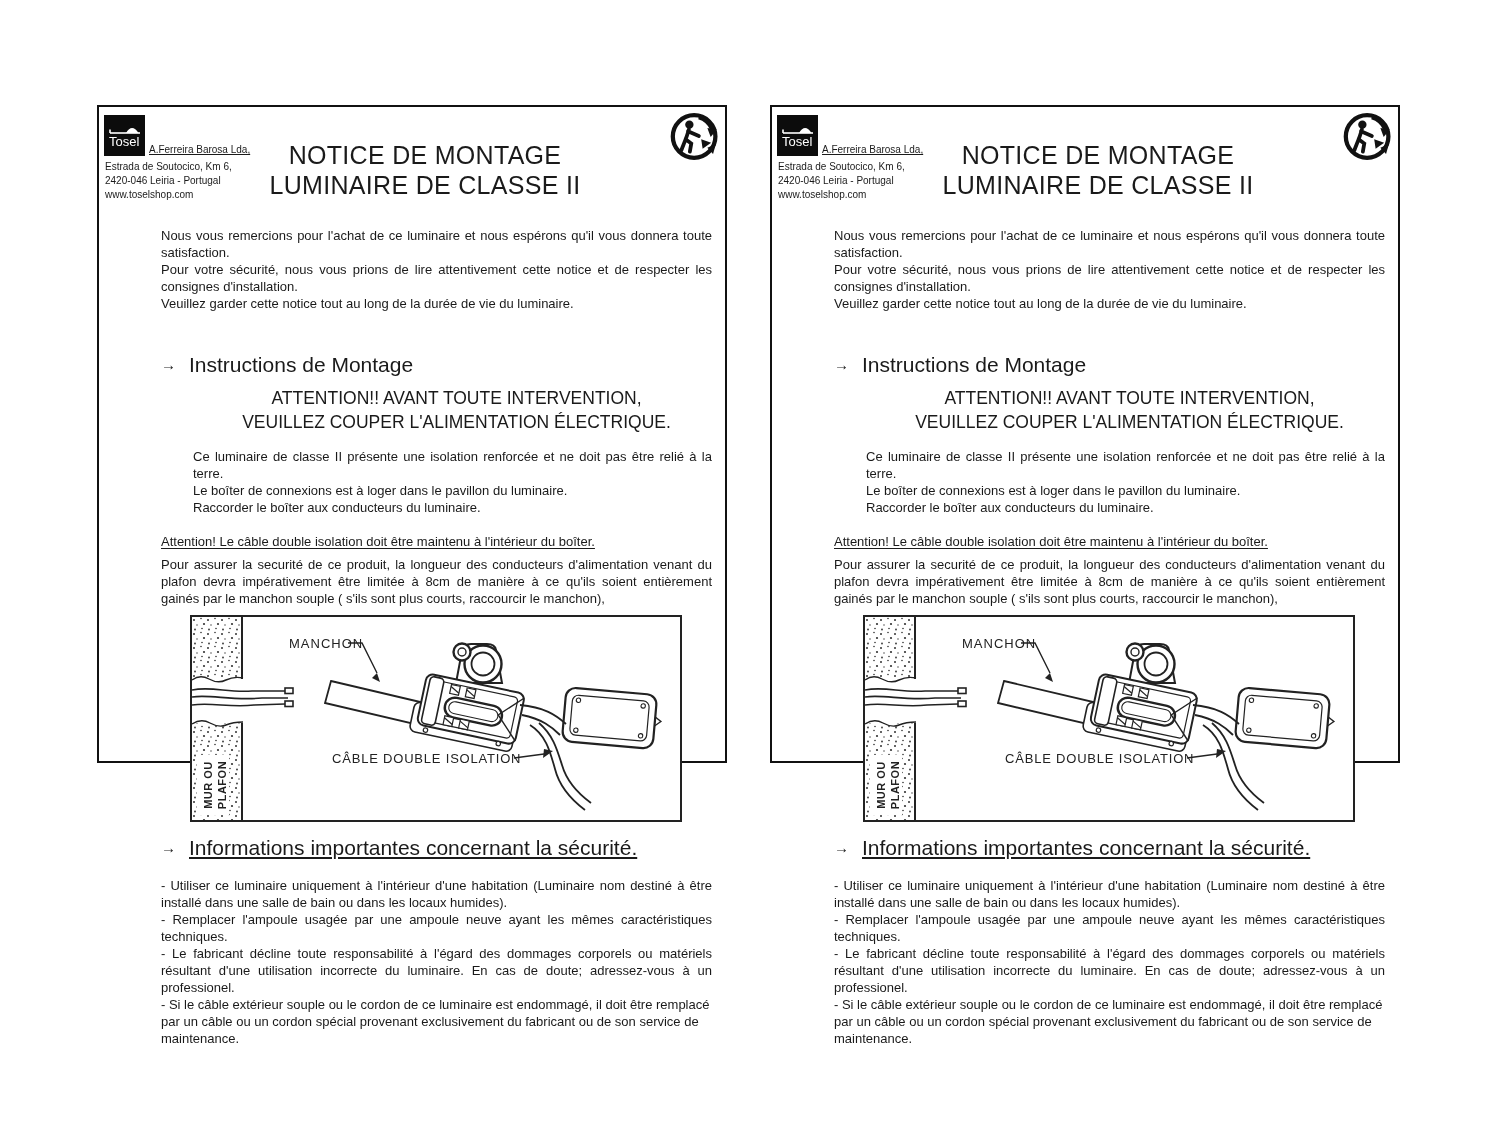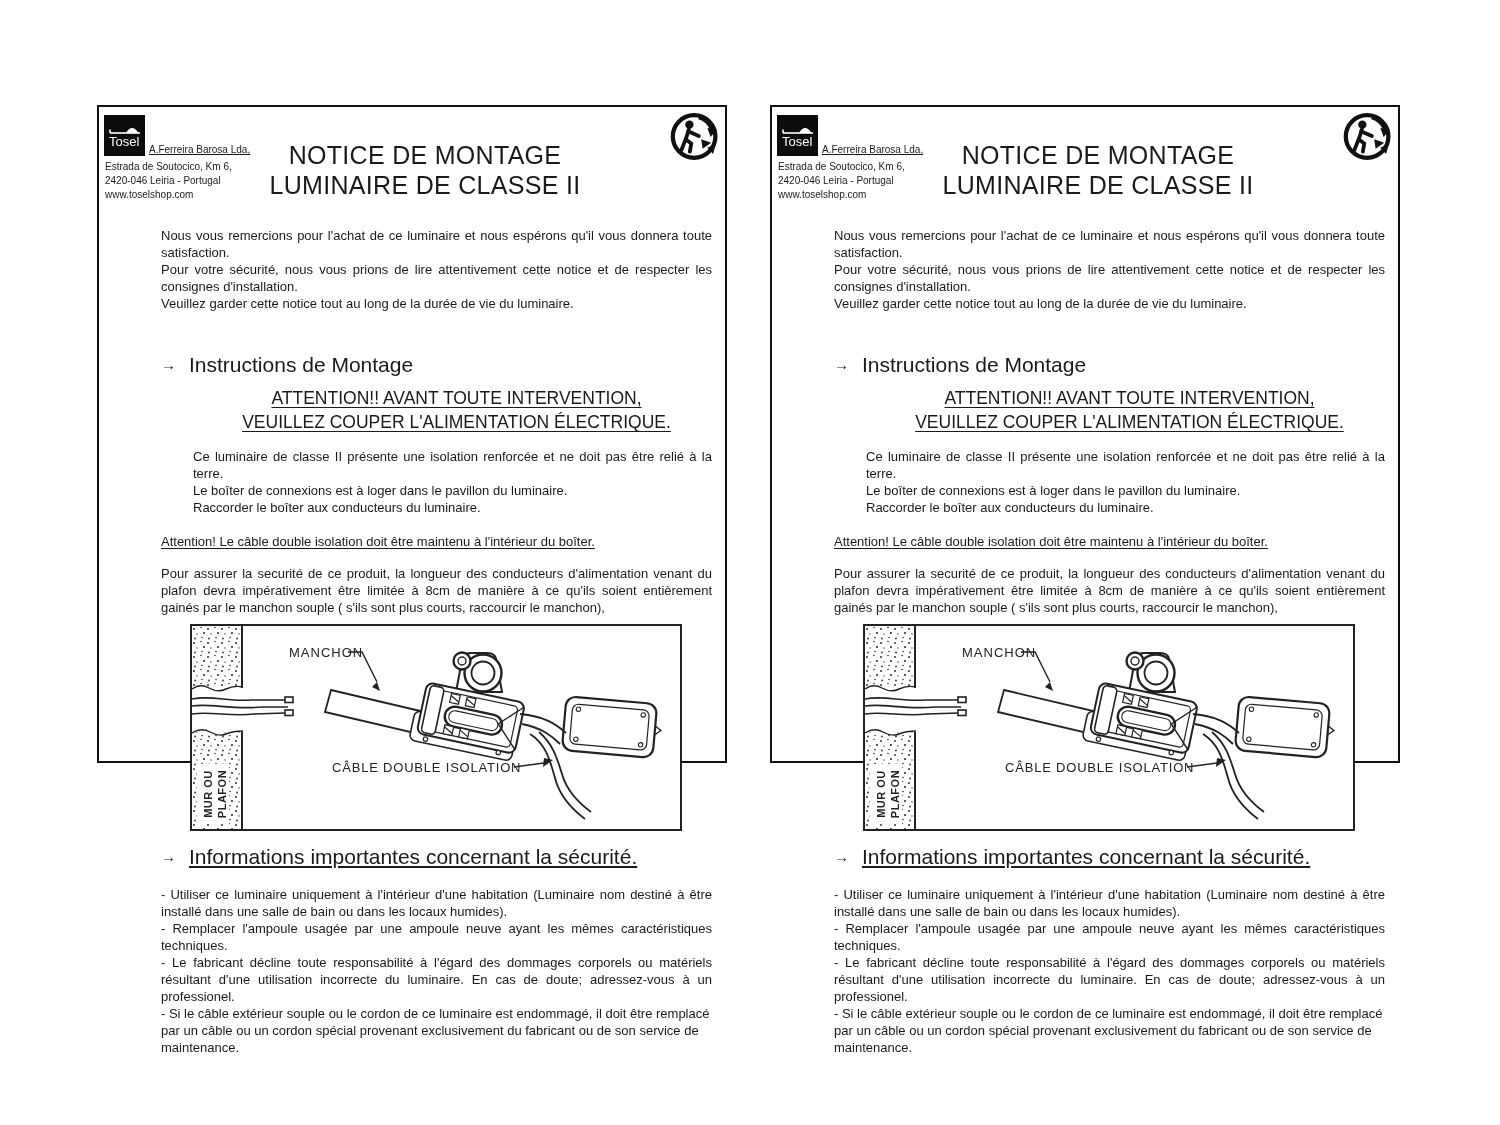--- a/index.html
+++ b/index.html
@@ -19,24 +19,24 @@
   .triman{position:absolute;right:2px;top:3px;width:54px;height:53px;}
 
   
   p{margin:0;}
   .body-txt{font-size:13px;line-height:17px;}
   .just{text-align:justify;}
   .intro{margin-top:120px;}
   .h-sec{margin-top:40px;font-size:21px;line-height:25px;white-space:nowrap;}
   .h-sec .arr{display:inline-block;width:28px;font-size:15px;vertical-align:2px;}
   .warning{margin-top:9px;text-align:center;padding-left:40px;font-size:17.5px;line-height:24px;}
-  .warning div{text-decoration:underline;text-underline-offset:3px;}
+  .warning div{text-underline-offset:3px;}
   .para-a{margin-top:14px;margin-left:32px;}
   .note{margin-top:17px;text-decoration:underline;text-underline-offset:2px;}
-  .para-b{margin-top:15px;}
+  .para-b{margin-top:6px;}
   .diagram{margin:8px 0 0 29px;width:492px;height:207px;border:2px solid #222;
            box-sizing:border-box;background:#fff;}
   .h-sec2{margin-top:13px;text-decoration:underline;}
   .bullets{margin-top:17px;}
 </style>
 </head>
 <body>
 
 <div class="page left">
 

